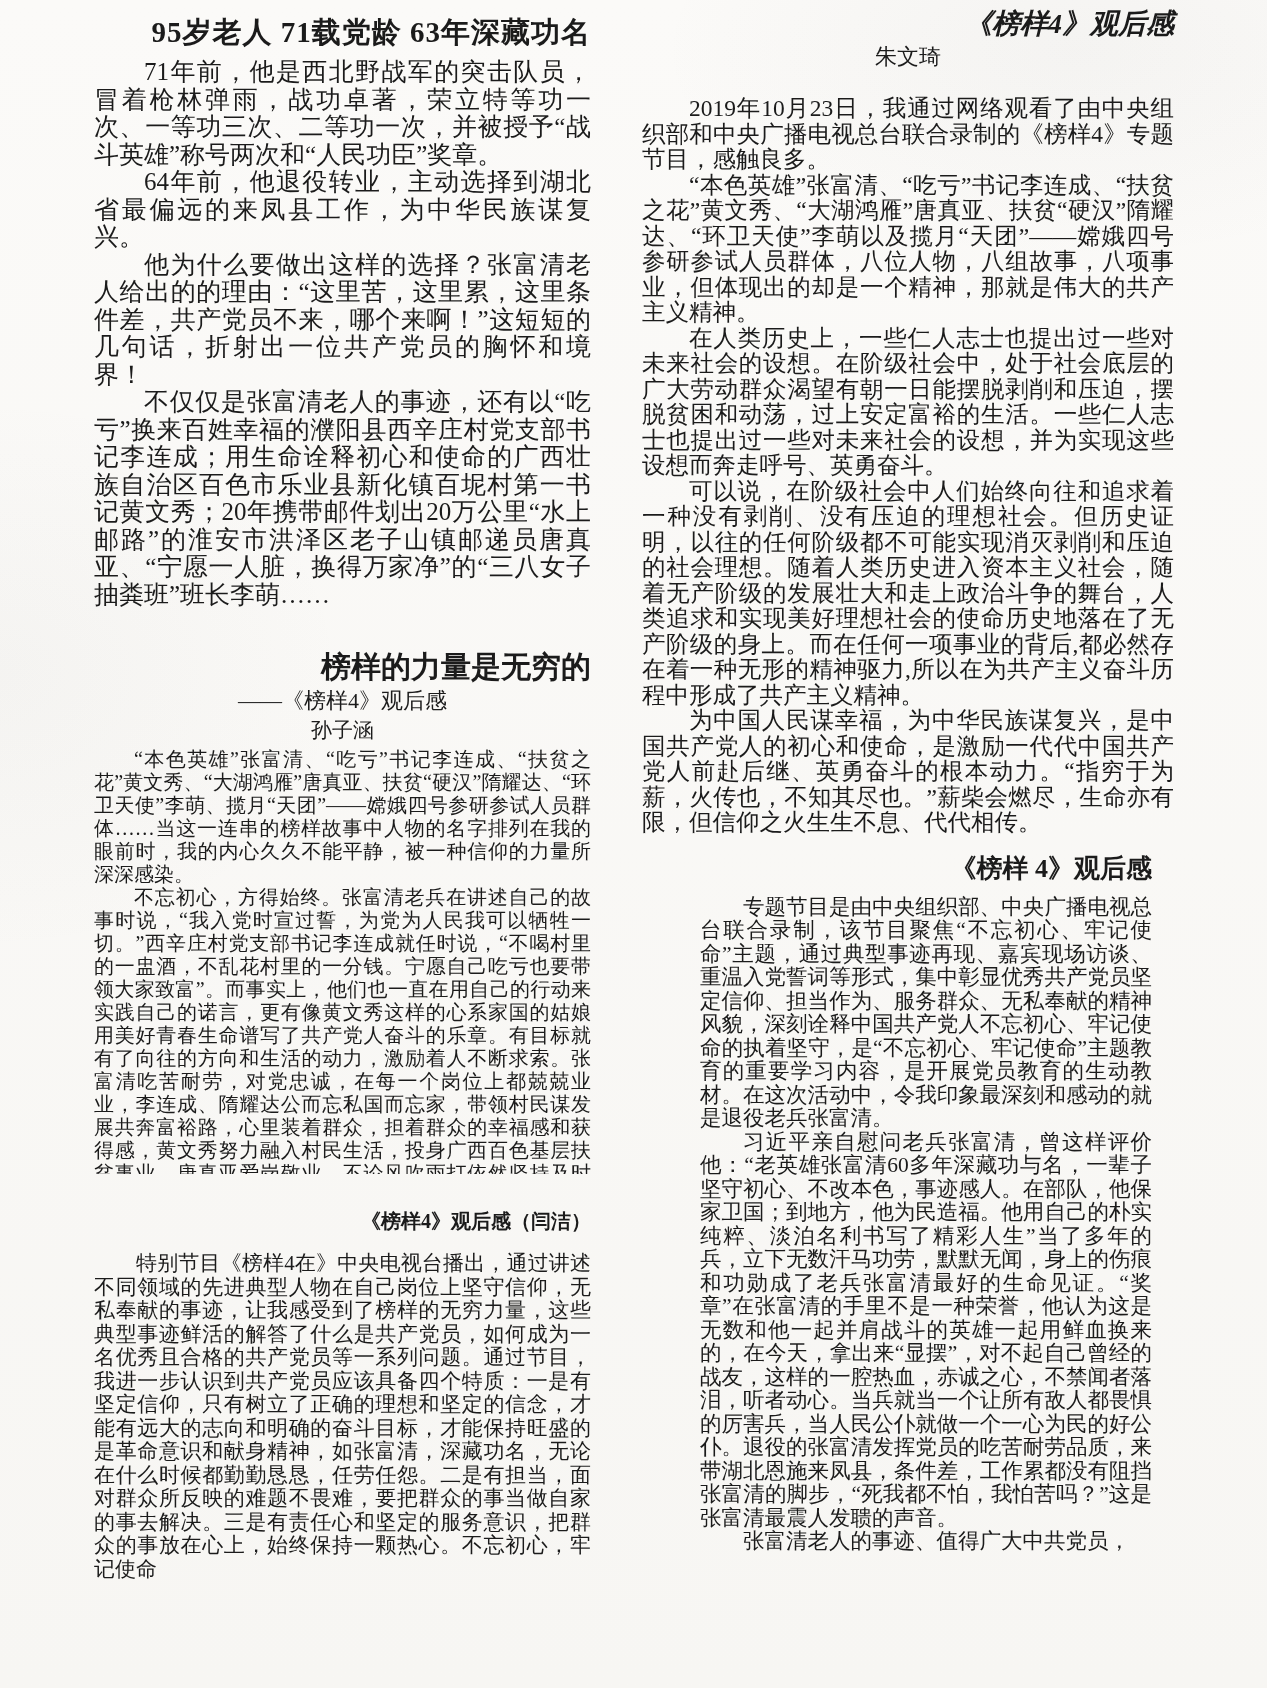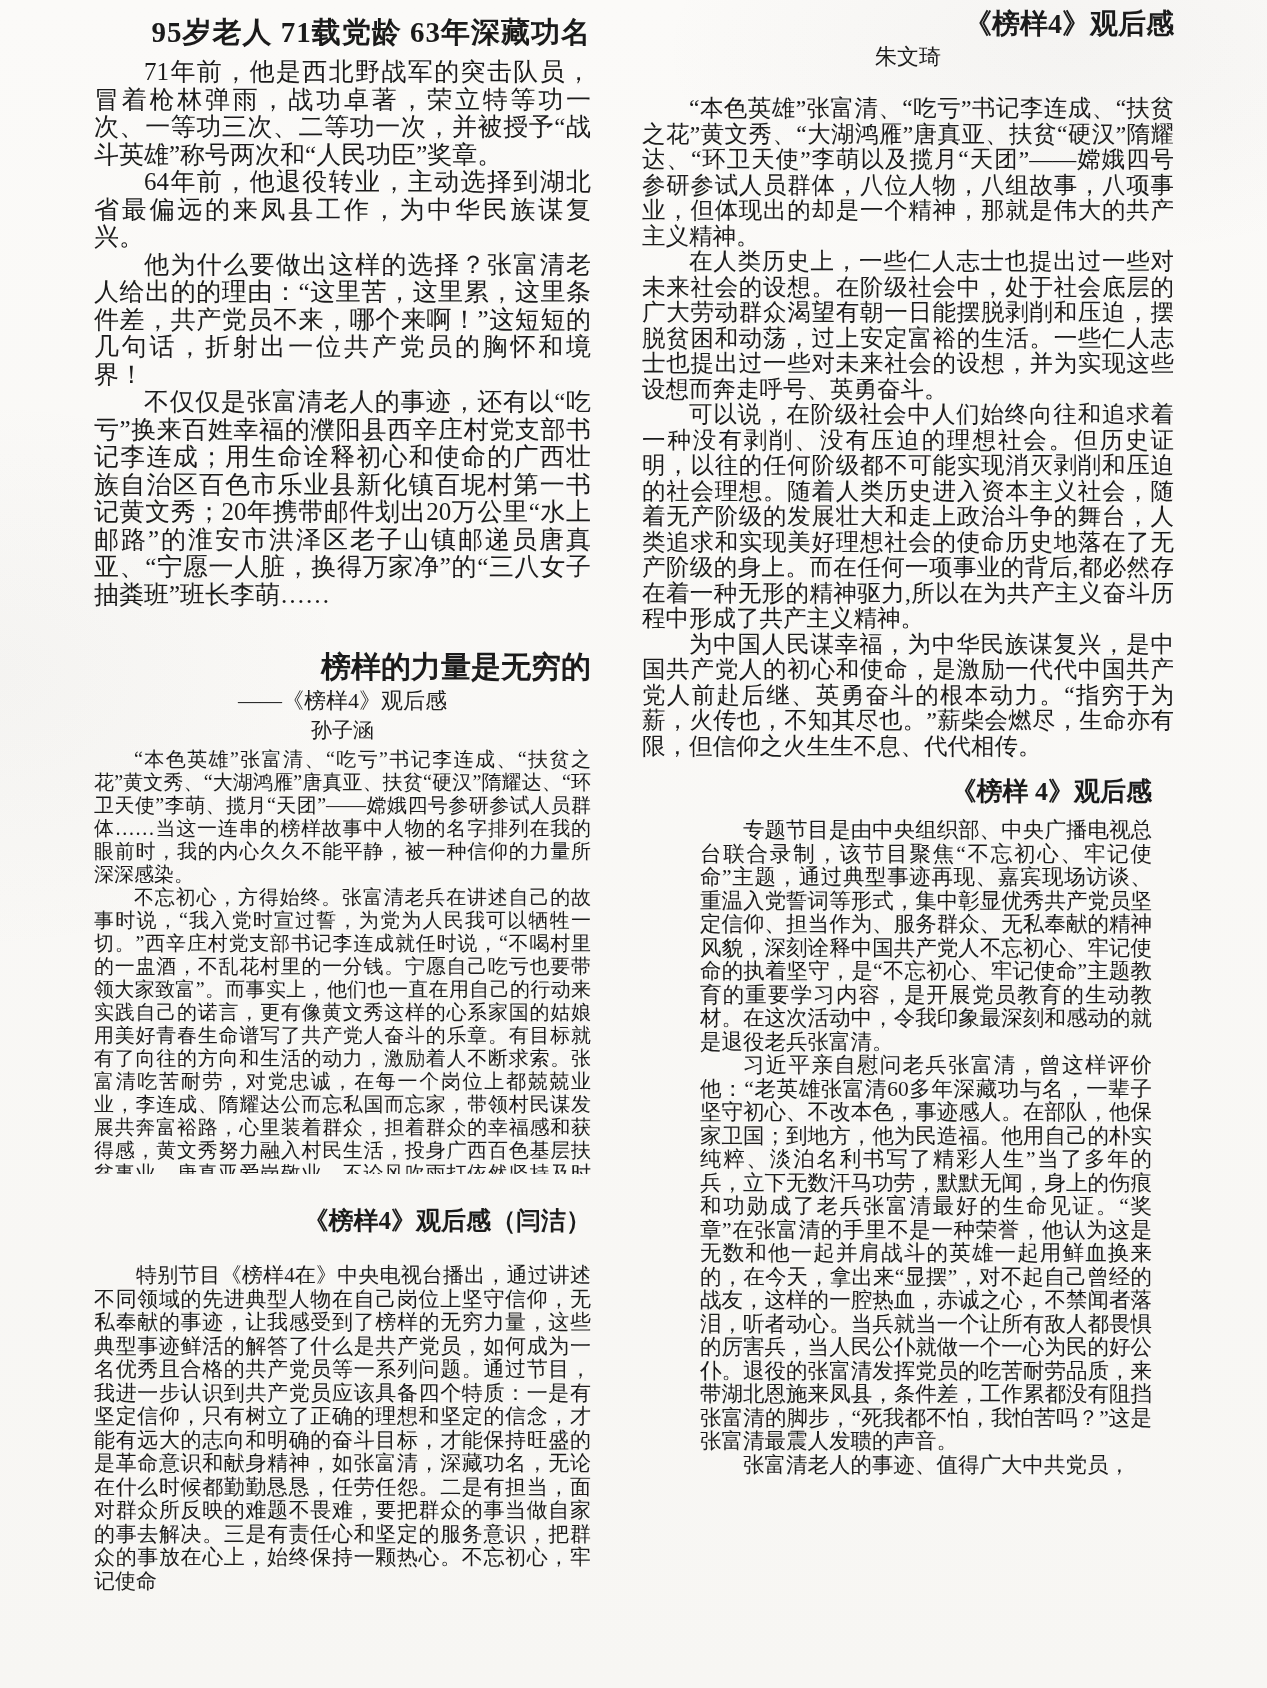--- a/index.html
+++ b/index.html
@@ -39,26 +39,26 @@
 
   
   #a2 { margin-top: 34px; height: 526px; overflow: hidden; }
   #a2 .title    { font-size: 30px; line-height: 38px; }
   #a2 .subtitle { font-size: 22px; line-height: 30px; text-align: center; }
   #a2 .author   { font-size: 21px; line-height: 28px; margin-bottom: 4px; }
   #a2 .body     { font-size: 20px; line-height: 23px; }
 
   
   #a3 { margin-top: 30px; height: 484px; overflow: hidden; }
-  #a3 .title { font-size: 25px; line-height: 34px; margin-bottom: 26px; }
+  #a3 .title { font-size: 20px; line-height: 34px; margin-bottom: 14px; }
   #a3 .body  { font-size: 21px; line-height: 23.5px; }
 
   
   #a4 { margin-top: 6px; }
-  #a4 .title  { font-size: 28px; line-height: 36px; }
+  #a4 .title  { font-size: 28px; line-height: 36px; font-style: italic; }
   #a4 .author { font-size: 22px; line-height: 30px; margin-bottom: 24px; }
   #a4 .body   { font-size: 23.5px; line-height: 25.5px; }
 
   
   #a5 { margin-top: 16px; margin-left: 58px; width: 452px; overflow: hidden; }
   #a5 .title { font-size: 26px; line-height: 34px; margin-bottom: 10px; }
   #a5 .body  { font-size: 21.5px; line-height: 23.5px; }
 </style>
 </head>
 <body>
@@ -95,20 +95,21 @@
     </section>
 
   </div>
 
   <div class="col col-right">
 
     <section id="a4">
       <h1 class="title">《榜样4》观后感</h1>
       <div class="author">朱文琦</div>
       <div class="body">
+        <p>2019年10月23日，我通过网络观看了由中央组织部和中央广播电视总台联合录制的《榜样4》专题节目，感触良多。</p>
         <p>“本色英雄”张富清、“吃亏”书记李连成、“扶贫之花”黄文秀、“大湖鸿雁”唐真亚、扶贫“硬汉”隋耀达、“环卫天使”李萌以及揽月“天团”——嫦娥四号参研参试人员群体，八位人物，八组故事，八项事业，但体现出的却是一个精神，那就是伟大的共产主义精神。</p>
         <p>在人类历史上，一些仁人志士也提出过一些对未来社会的设想。在阶级社会中，处于社会底层的广大劳动群众渴望有朝一日能摆脱剥削和压迫，摆脱贫困和动荡，过上安定富裕的生活。一些仁人志士也提出过一些对未来社会的设想，并为实现这些设想而奔走呼号、英勇奋斗。</p>
         <p>可以说，在阶级社会中人们始终向往和追求着一种没有剥削、没有压迫的理想社会。但历史证明，以往的任何阶级都不可能实现消灭剥削和压迫的社会理想。随着人类历史进入资本主义社会，随着无产阶级的发展壮大和走上政治斗争的舞台，人类追求和实现美好理想社会的使命历史地落在了无产阶级的身上。而在任何一项事业的背后,都必然存在着一种无形的精神驱力,所以在为共产主义奋斗历程中形成了共产主义精神。</p>
         <p>为中国人民谋幸福，为中华民族谋复兴，是中国共产党人的初心和使命，是激励一代代中国共产党人前赴后继、英勇奋斗的根本动力。“指穷于为薪，火传也，不知其尽也。”薪柴会燃尽，生命亦有限，但信仰之火生生不息、代代相传。</p>
       </div>
     </section>
 
     <section id="a5">
       <h2 class="title">《榜样 4》观后感</h2>
       <div class="body">

